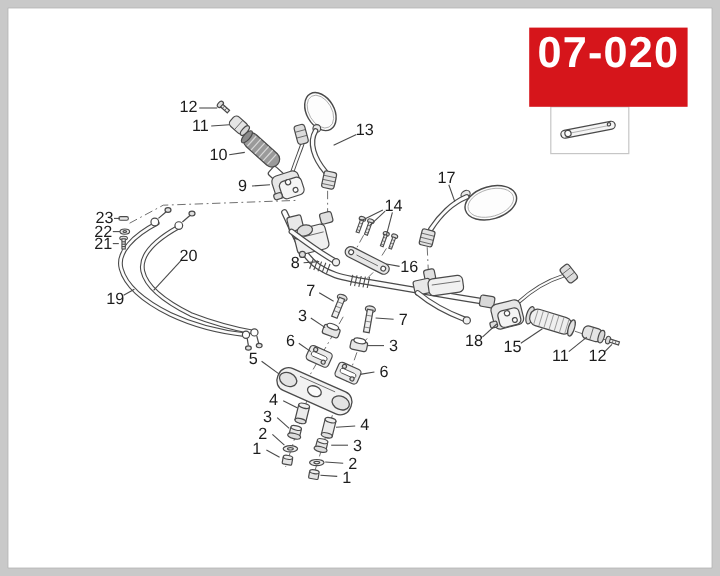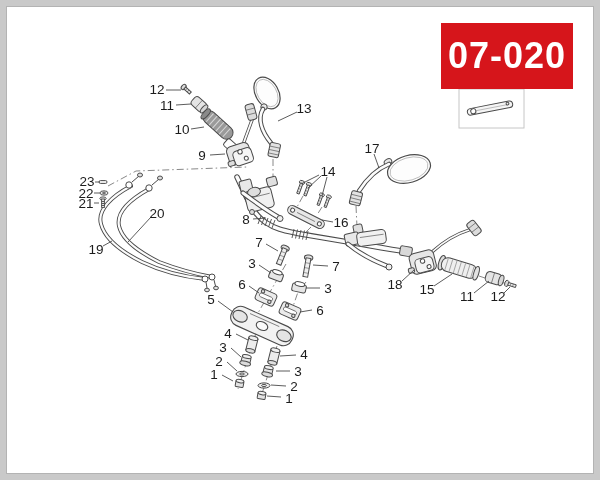--- a/index.html
+++ b/index.html
@@ -8,21 +8,21 @@
     background:#c9c9c9;
     font-family:"Liberation Sans", sans-serif;
     overflow:hidden;
   }
   .canvas{
     position:absolute;left:6px;top:6px;right:6px;bottom:6px;
     background:#ffffff;border:1px solid #b3b3b3;
   }
   .badge{
     position:absolute;left:441px;top:23px;width:132px;height:66px;
-    display:flex;align-items:center;justify-content:center;
+    display:flex;align-items:flex-start;justify-content:center;
     font-weight:bold;font-size:36px;letter-spacing:1px;
     z-index:3;
   }
   #diagram-svg{position:absolute;left:0;top:0;width:600px;height:480px;z-index:2;}
   .leader{fill:none;stroke:#4a4a4a;stroke-width:0.9;}
   .callout-label{
     font-family:"Liberation Sans", sans-serif;
     font-size:13.5px;font-weight:500;fill:#1c1c1c;
     text-anchor:middle;dominant-baseline:central;
   }

